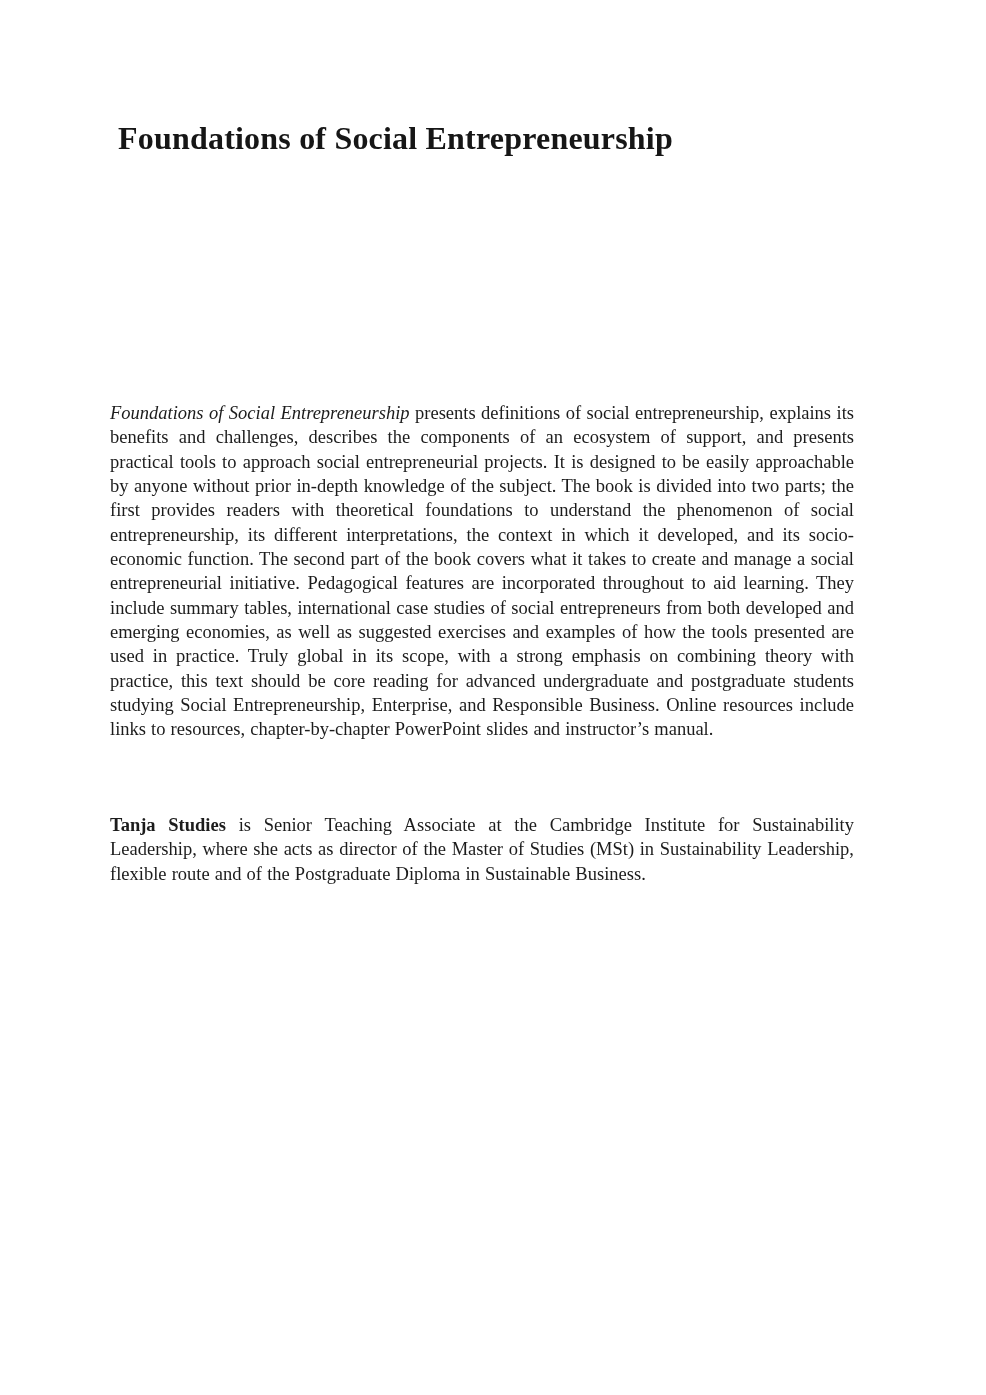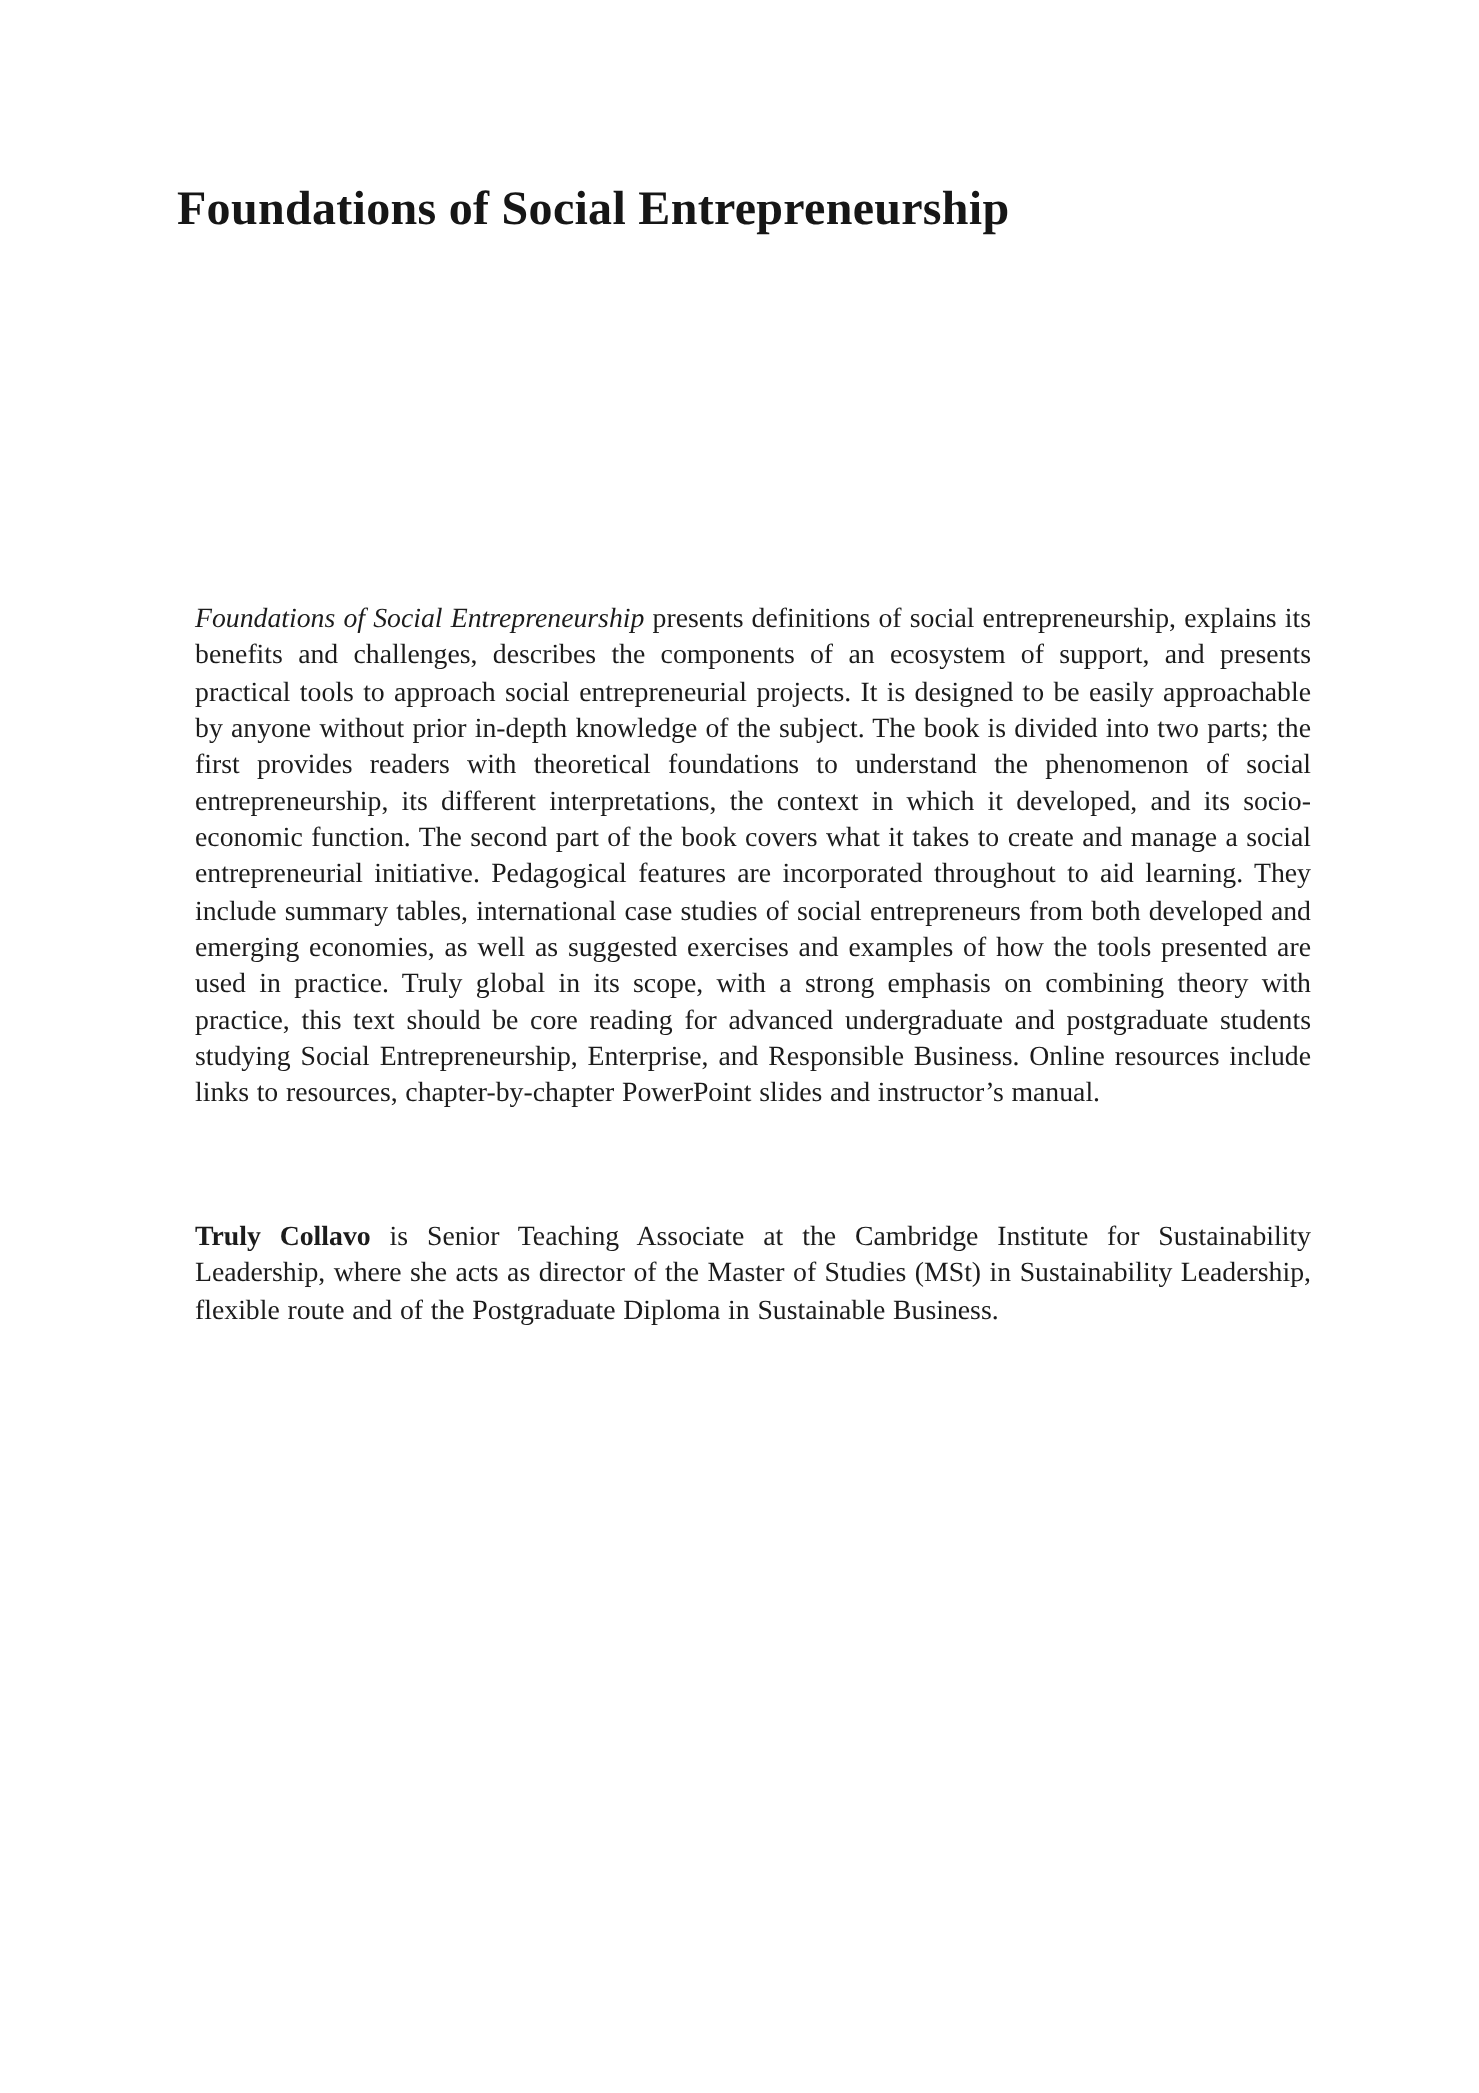--- a/index.html
+++ b/index.html
@@ -27,21 +27,21 @@
     left: 118px;
     width: 744px;
     margin: 0;
     font-size: 32px;
     font-weight: bold;
     letter-spacing: 0.2px;
     color: #161616;
   }
   .para {
     position: absolute;
-    left: 130px;
+    left: 110px;
     width: 744px;
     margin: 0;
     font-size: 18.5px;
     line-height: 24.35px;
     text-align: justify;
     color: #1c1c1c;
     word-spacing: 0.5px;
   }
   .para-description {
     top: 401px;
@@ -58,15 +58,15 @@
 </style>
 </head>
 <body>
 
 <div class="page">
 
   <h1 class="title">Foundations of Social Entrepreneurship</h1>
 
   <p class="para para-description"><span class="lead-italic">Foundations of Social Entrepreneurship</span><span> presents definitions of social entrepreneurship, explains its benefits and challenges, describes the components of an ecosystem of support, and presents practical tools to approach social entrepreneurial projects. It is designed to be easily approachable by anyone without prior in-depth knowledge of the subject. The book is divided into two parts; the first provides readers with theoretical foundations to understand the phenomenon of social entrepreneurship, its different interpretations, the context in which it developed, and its socio-economic function. The second part of the book covers what it takes to create and manage a social entrepreneurial initiative. Pedagogical features are incorporated throughout to aid learning. They include summary tables, international case studies of social entrepreneurs from both developed and emerging economies, as well as suggested exercises and examples of how the tools presented are used in practice. Truly global in its scope, with a strong emphasis on combining theory with practice, this text should be core reading for advanced undergraduate and postgraduate students studying Social Entrepreneurship, Enterprise, and Responsible Business. Online resources include links to resources, chapter-by-chapter PowerPoint slides and instructor’s manual.</span></p>
 
-  <p class="para para-bio"><span class="author-name">Truly Collavo</span><span> is Senior Teaching Associate at the Cambridge Institute for Sustainability Leadership, where she acts as director of the Master of Studies (MSt) in Sustainability Leadership, flexible route and of the Postgraduate Diploma in Sustainable Business.</span></p>
+  <p class="para para-bio"><span class="author-name">Tanja Studies</span><span> is Senior Teaching Associate at the Cambridge Institute for Sustainability Leadership, where she acts as director of the Master of Studies (MSt) in Sustainability Leadership, flexible route and of the Postgraduate Diploma in Sustainable Business.</span></p>
 
 </div>
 
 </body></html>

